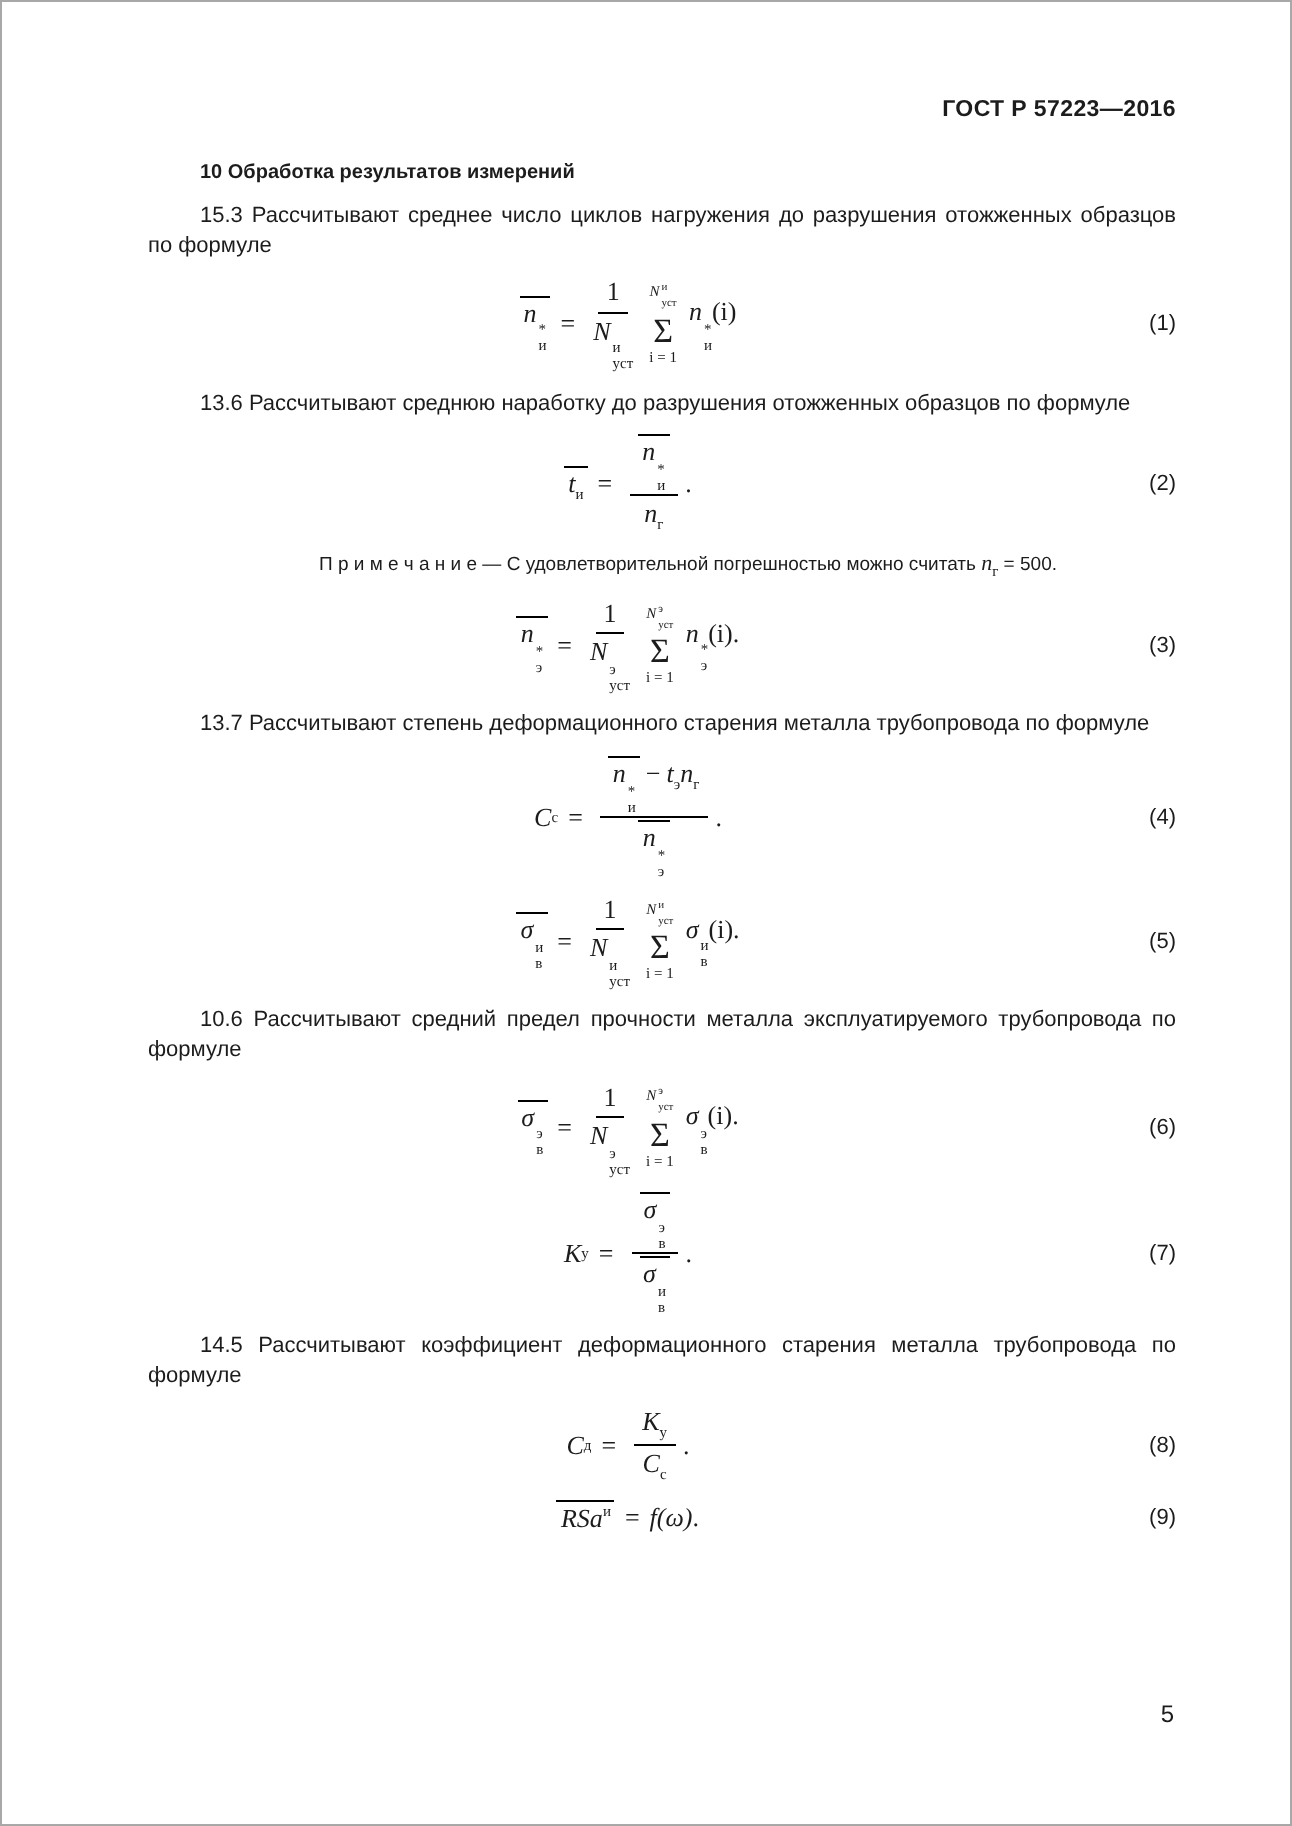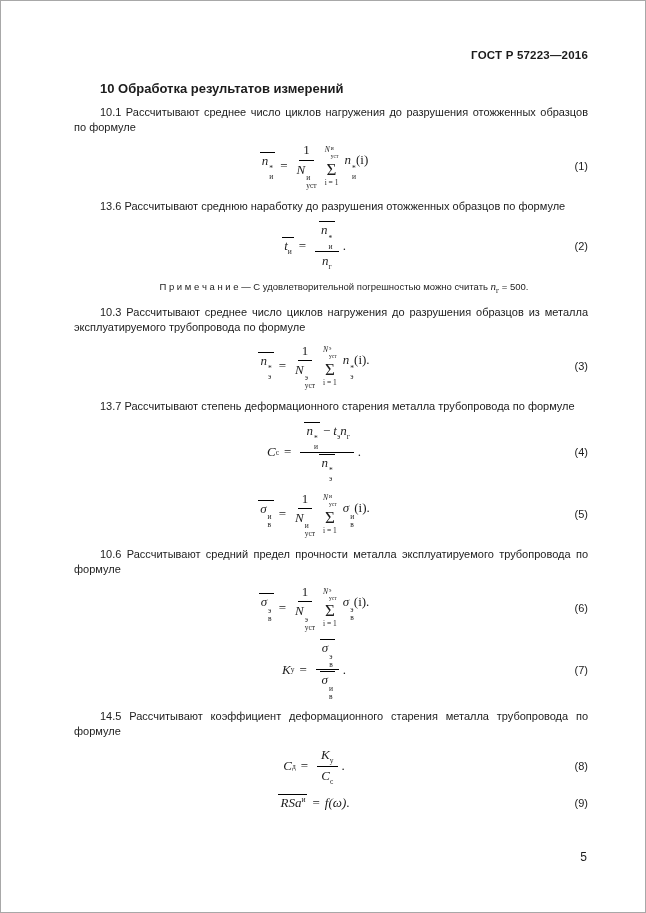--- a/index.html
+++ b/index.html
@@ -3,21 +3,21 @@
 <meta charset="utf-8">
 <style>
   html,body { margin:0; padding:0; background:#e8e8e8; }
   .page {
     position:relative; width:646px; height:913px; margin:0 auto;
     background:#ffffff; border:1px solid #a8a8a8; box-sizing:border-box;
     font-family:"Liberation Sans", sans-serif; color:#1c1c1c; overflow:hidden;
   }
   .content { padding:48px 57px 4px 73px; }
   .doc-header { text-align:right; font-weight:bold; font-size:11.5px; letter-spacing:0.2px; }
-  .section-title { font-weight:bold; font-size:13px; margin:20px 0 0 0; text-indent:26px; }
+  .section-title { font-weight:bold; font-size:10px; margin:20px 0 0 0; text-indent:26px; }
   p.para { font-size:11px; line-height:1.34; margin:9px 0 0 0; text-indent:26px; text-align:justify; }
   p.note { font-size:9.5px; line-height:1.3; margin:8px 0 0 0; text-indent:26px;text-align:center; }
   .page-number { position:absolute; right:58px; bottom:48px; font-size:12px; }
 
   
   .eqrow { display:flex; align-items:center; margin:8px 0 6px 0; }
   .eqbody { flex:1; display:flex; justify-content:center; align-items:center; font-size:13px; }
   .eqno { font-size:11px; width:34px; text-align:right; }
   .mi { font-family:"Liberation Serif", serif; font-style:italic; }
   .mr { font-family:"Liberation Serif", serif; font-style:normal; }
@@ -42,21 +42,21 @@
 </head>
 <body>
 
 <div class="page">
   <div class="content">
 
     <div class="doc-header">ГОСТ Р 57223—2016</div>
 
     <div class="section-title">10 Обработка результатов измерений</div>
 
-    <p class="para">10.1 Рассчитывают среднее число циклов нагружения до разрушения отожженных образцов по формуле</p>
+    <p class="para">15.3 Рассчитывают среднее число циклов нагружения до разрушения отожженных образцов по формуле</p>
 
     <div class="eqrow">
       <div class="eqbody">
         <span class="ovl"><span class="mi">n</span><span class="ss">
               <span class="sst">*</span>
               <span class="ssb">и</span>
             </span></span>
         <span class="mr rel">=</span>
         <span class="frac">
             <span class="fn"><span class="mr">1</span></span>
@@ -99,21 +99,20 @@
                 </span></span></span>
             <span class="fd"><span class="mi">n</span><sub>г</sub></span>
           </span>
         <span class="mr">.</span>
       </div>
       <div class="eqno">(2)</div>
     </div>
 
     <p class="note"><span>П р и м е ч а н и е — С удовлетворительной погрешностью можно считать </span><span class="mi">n</span><sub>г</sub><span> = 500.</span></p>
 
-    <p class="para">10.3 Рассчитывают среднее число циклов нагружения до разрушения образцов из металла эксплуатируемого трубопровода по формуле</p>
 
     <div class="eqrow">
       <div class="eqbody">
         <span class="ovl"><span class="mi">n</span><span class="ss">
               <span class="sst">*</span>
               <span class="ssb">э</span>
             </span></span>
         <span class="mr rel">=</span>
         <span class="frac">
             <span class="fn"><span class="mr">1</span></span>

